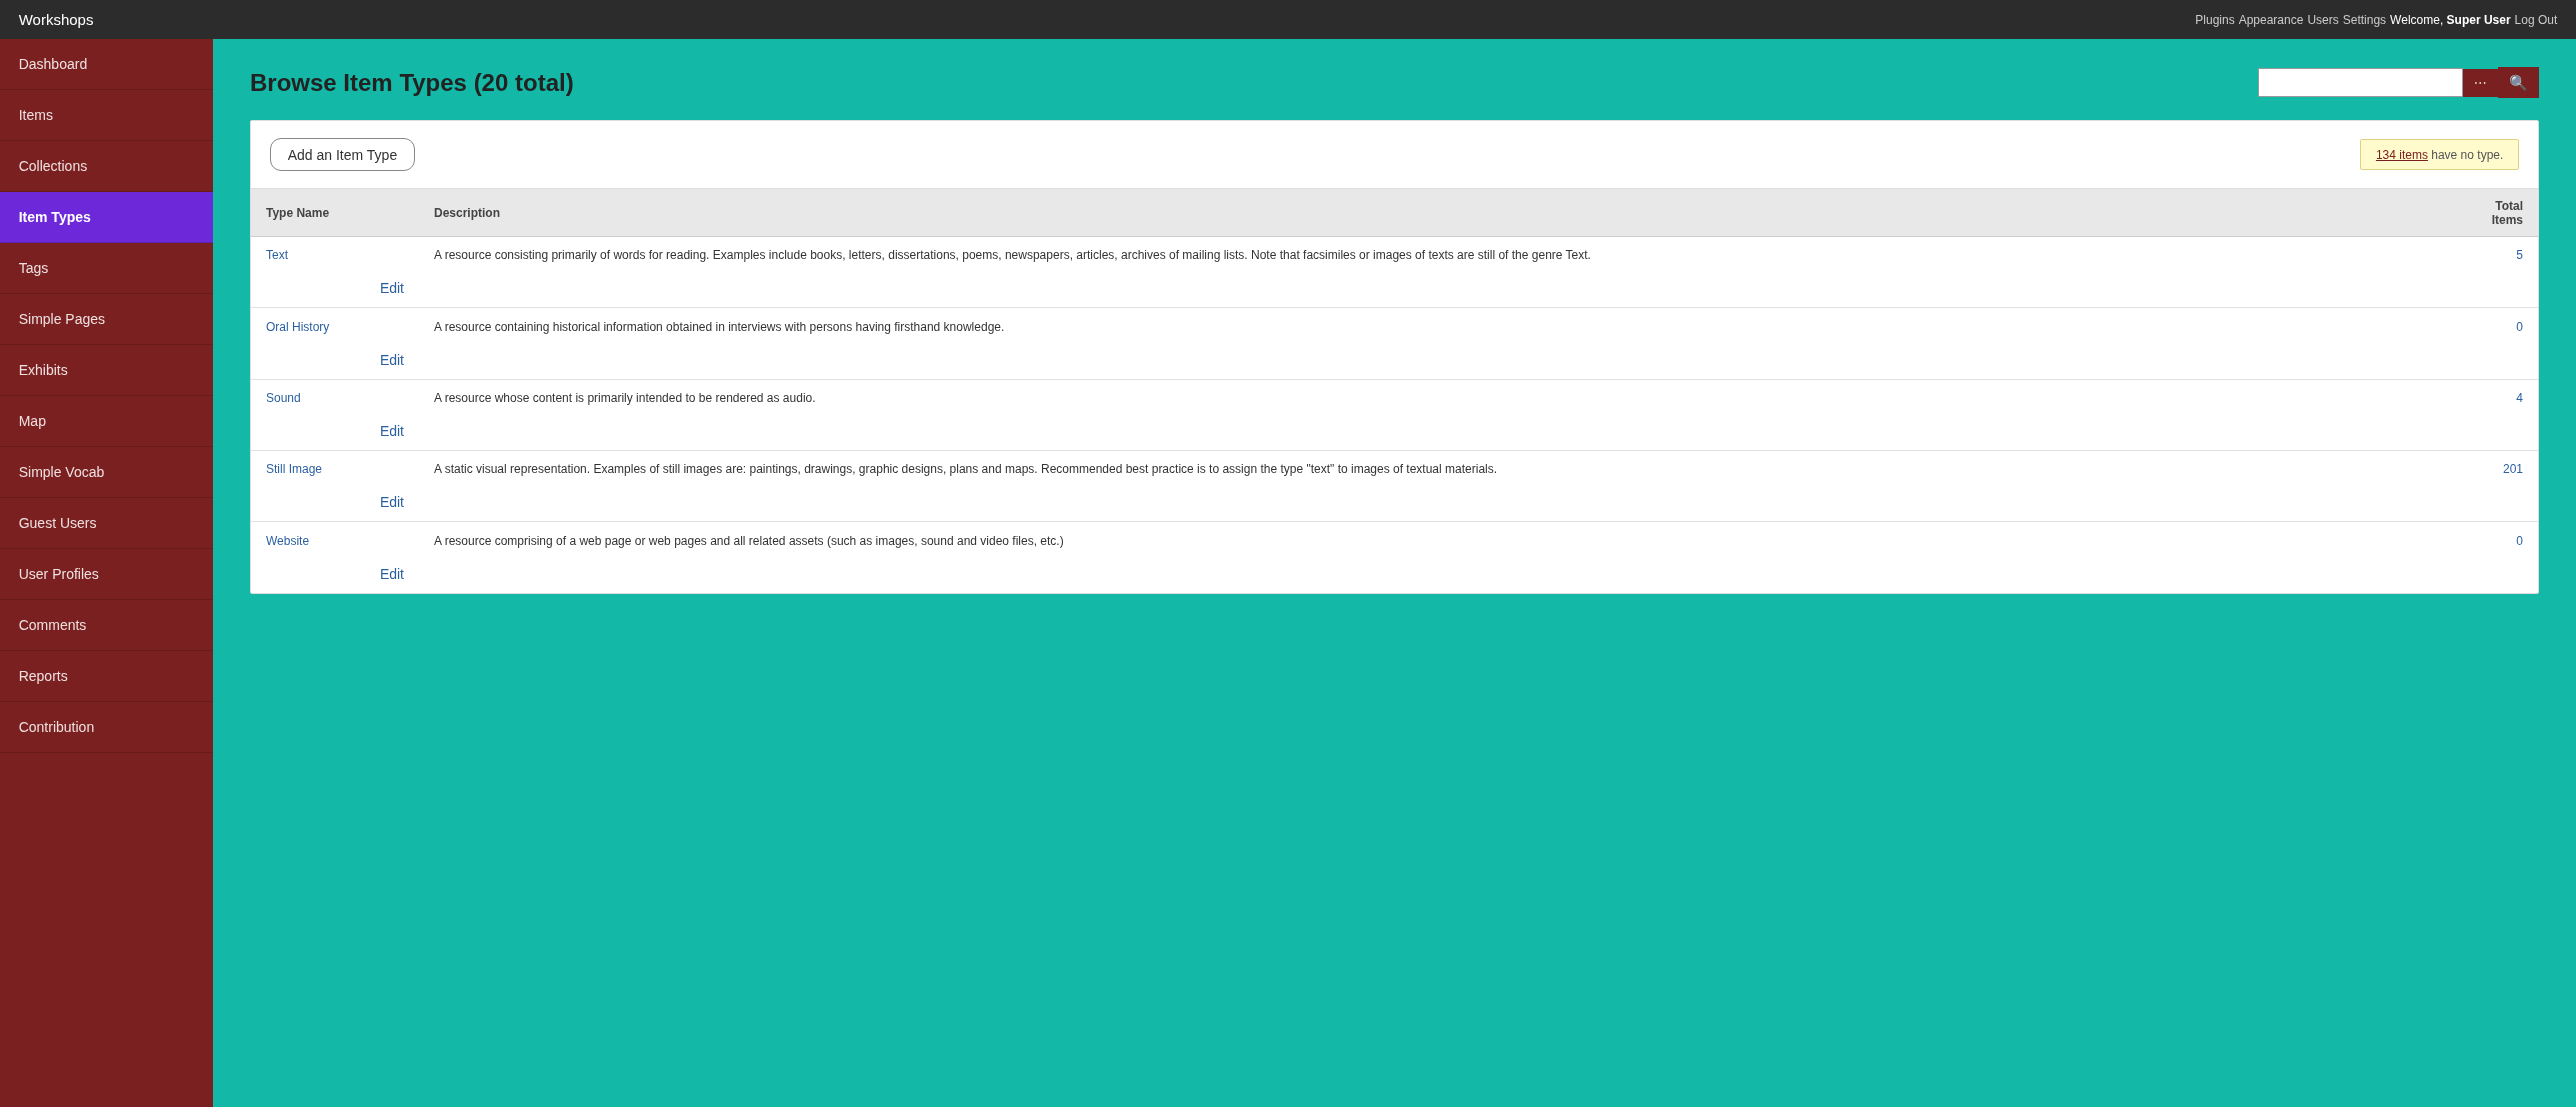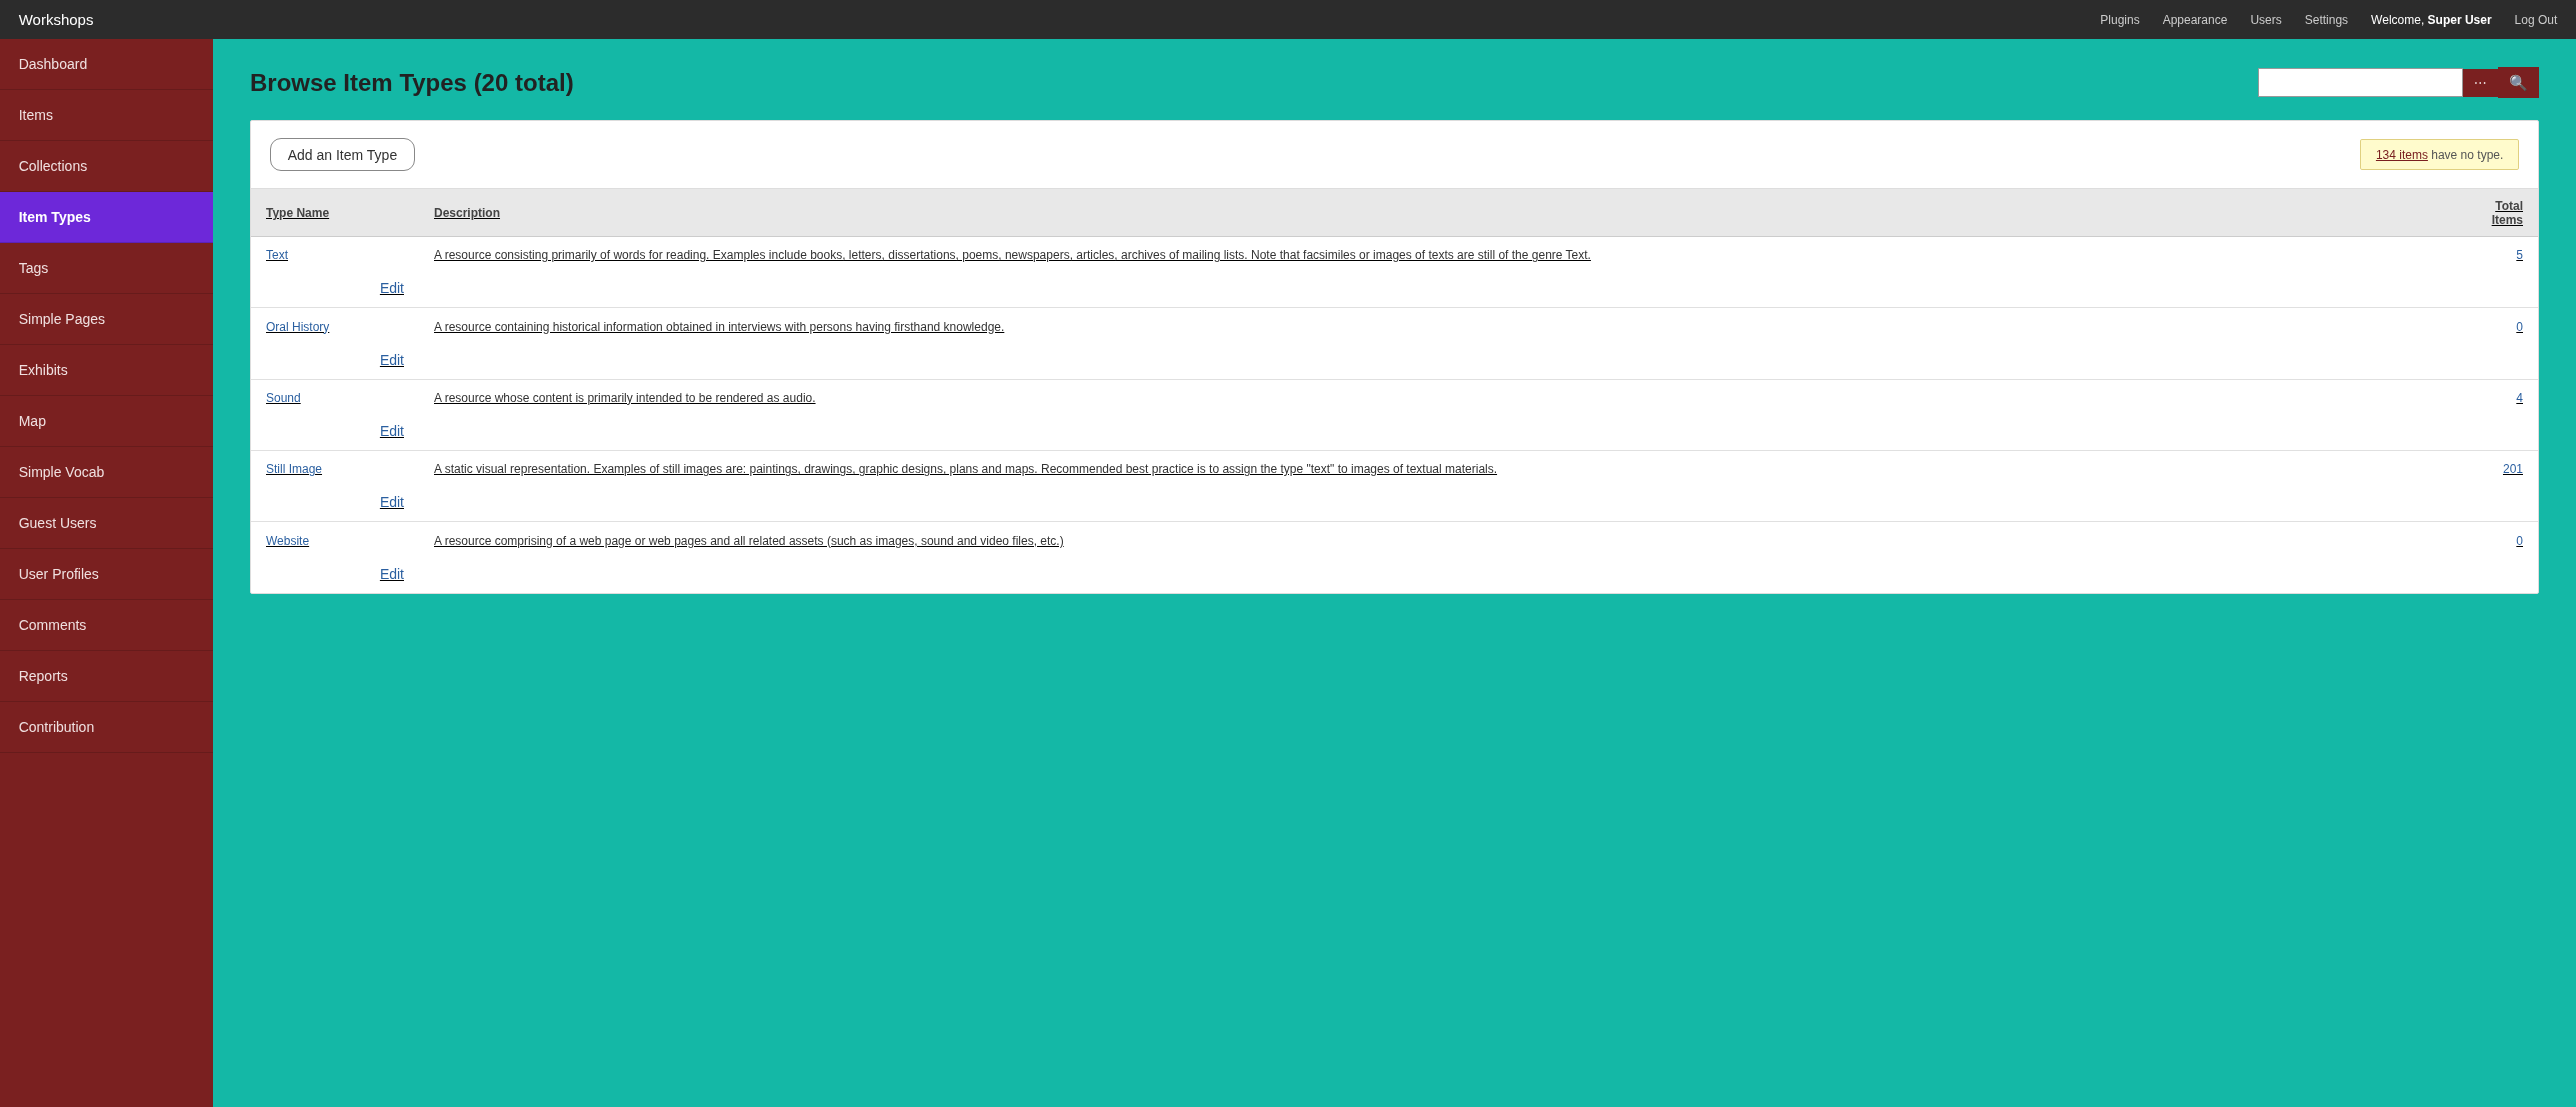--- a/index.html
+++ b/index.html
@@ -16,21 +16,21 @@
       height: 39px;
       flex-shrink: 0;
     }
     .top-nav .site-title {
       color: #fff;
       font-size: 15px;
       font-weight: normal;
     }
     .top-nav .nav-links {
       display: flex;
-      gap: 23px;
+      gap: 4px;
       align-items: flex-start;
       font-size: 12px;
     }
     .top-nav .nav-links a {
       color: #ccc;
       text-decoration: none;
     }
     .top-nav .nav-links .welcome { color: #fff; }
     .top-nav .nav-links .welcome strong { font-weight: bold; }
     .top-nav .nav-links .logout { color: #ccc; text-decoration: none; }
@@ -148,21 +148,20 @@
     }
     .no-type-notice a {
       color: #7a2020;
       text-decoration: underline;
     }
 
     
     .items-table {
       width: 100%;
       border-collapse: collapse;
-      text-decoration: underline;
     }
     .items-table thead tr {
       background: #e8e8e8;
     }
     .items-table th {
       text-align: left;
       padding: 9.3px 15px;
       font-size: 12px;
       font-weight: bold;
       color: #444;

